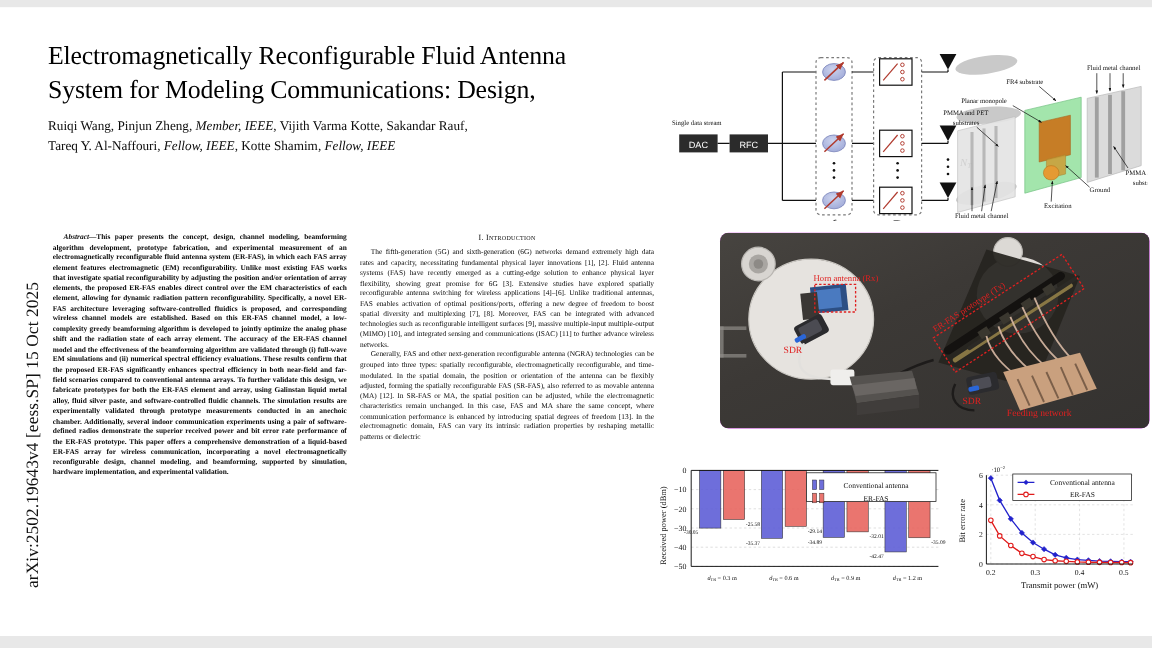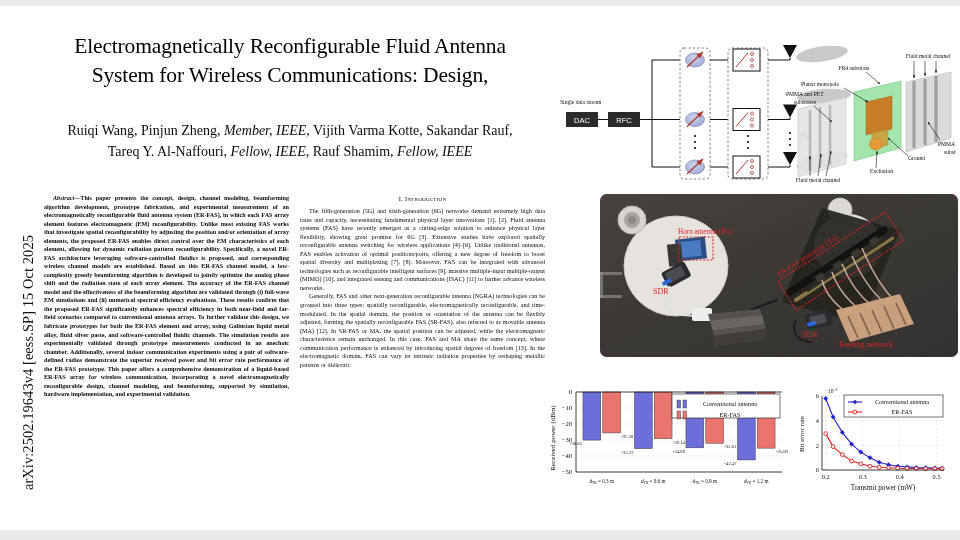--- a/index.html
+++ b/index.html
@@ -30,33 +30,33 @@
     letter-spacing: .1px;
     white-space: nowrap;
     text-align: center;
   }
 
   
   #title-block {
     position: absolute;
     left: 40px; top: 26px;
     width: 500px;
-    text-align: center;
+    text-align: left;
   }
   #paper-title {
     font-size: 21.5px;
     line-height: 1.33;
     color: #000;
     font-weight: normal;
     margin: 0;
     letter-spacing: -.15px;
   }
   #authors {
-    margin-top: 31px;
-    font-size: 14px;
+    margin-top: 8px;
+    font-size: 11px;
     line-height: 1.52;
     color: #0b0b0b;
   }
   #authors i { font-style: italic; }
 
   
   .col {
     position: absolute;
     top: 188px;
     width: 245px;
@@ -111,25 +111,25 @@
 </head>
 <body>
 
 <div id="page">
 
   <div id="arxiv-stamp">arXiv:2502.19643v4  [eess.SP]  15 Oct 2025</div>
 
   <div id="title-block">
     <h1 id="paper-title">
       <span>Electromagnetically Reconfigurable Fluid Antenna</span><br>
-      <span>System for Wireless Communications: Design,</span><br>
+      <span>System for Modeling Communications: Design,</span><br>
     </h1>
     <div id="authors">
       <div><span>Ruiqi Wang, Pinjun Zheng, </span><i>Member, IEEE</i><span>, Vijith Varma Kotte, Sakandar Rauf,</span></div>
-      <div><span>Tareq Y. Al-Naffouri, </span><i>Fellow, IEEE</i><span>, Rauf Shamim, </span><i>Fellow, IEEE</i></div>
+      <div><span>Tareq Y. Al-Naffouri, </span><i>Fellow, IEEE</i><span>, Kotte Shamim, </span><i>Fellow, IEEE</i></div>
     </div>
   </div>
 
   <div class="col" id="col-left">
     <p class="para"><span class="lead">Abstract—</span><span>This paper presents the concept, design, channel modeling, beamforming algorithm development, prototype fabrication, and experimental measurement of an electromagnetically reconfigurable fluid antenna system (ER-FAS), in which each FAS array element features electromagnetic (EM) reconfigurability. Unlike most existing FAS works that investigate spatial reconfigurability by adjusting the position and/or orientation of array elements, the proposed ER-FAS enables direct control over the EM characteristics of each element, allowing for dynamic radiation pattern reconfigurability. Specifically, a novel ER-FAS architecture leveraging software-controlled fluidics is proposed, and corresponding wireless channel models are established. Based on this ER-FAS channel model, a low-complexity greedy beamforming algorithm is developed to jointly optimize the analog phase shift and the radiation state of each array element. The accuracy of the ER-FAS channel model and the effectiveness of the beamforming algorithm are validated through (i) full-wave EM simulations and (ii) numerical spectral efficiency evaluations. These results confirm that the proposed ER-FAS significantly enhances spectral efficiency in both near-field and far-field scenarios compared to conventional antenna arrays. To further validate this design, we fabricate prototypes for both the ER-FAS element and array, using Galinstan liquid metal alloy, fluid silver paste, and software-controlled fluidic channels. The simulation results are experimentally validated through prototype measurements conducted in an anechoic chamber. Additionally, several indoor communication experiments using a pair of software-defined radios demonstrate the superior received power and bit error rate performance of the ER-FAS prototype. This paper offers a comprehensive demonstration of a liquid-based ER-FAS array for wireless communication, incorporating a novel electromagnetically reconfigurable design, channel modeling, and beamforming, supported by simulation, hardware implementation, and experimental validation.</span></p>
   </div>
 
   <div class="col" id="col-right">
     <p class="sec-head">I.  Introduction</p>
     <p class="para">The fifth-generation (5G) and sixth-generation (6G) networks demand extremely high data rates and capacity, necessitating fundamental physical layer innovations [1], [2]. Fluid antenna systems (FAS) have recently emerged as a cutting-edge solution to enhance physical layer flexibility, showing great promise for 6G [3]. Extensive studies have explored spatially reconfigurable antenna switching for wireless applications [4]–[6]. Unlike traditional antennas, FAS enables activation of optimal positions/ports, offering a new degree of freedom to boost spatial diversity and multiplexing [7], [8]. Moreover, FAS can be integrated with advanced technologies such as reconfigurable intelligent surfaces [9], massive multiple-input multiple-output (MIMO) [10], and integrated sensing and communications (ISAC) [11] to further advance wireless networks.</p>

